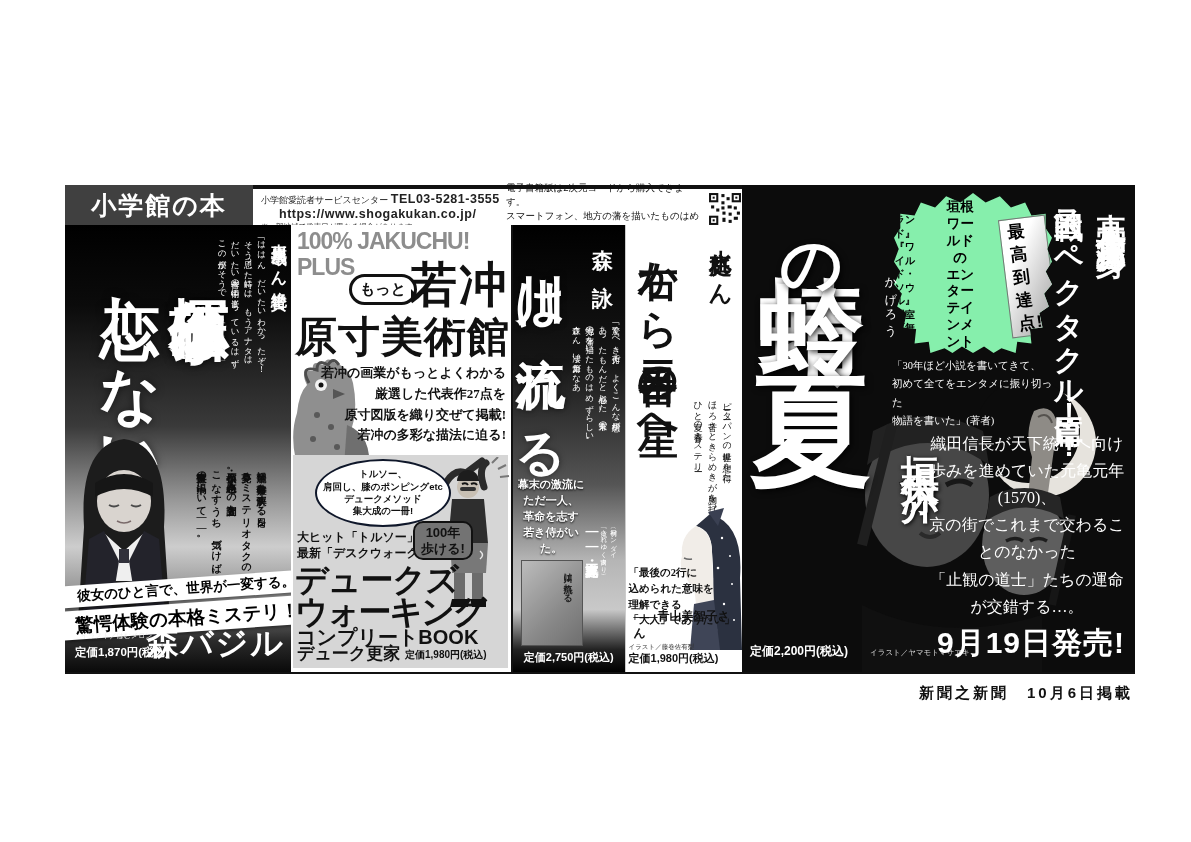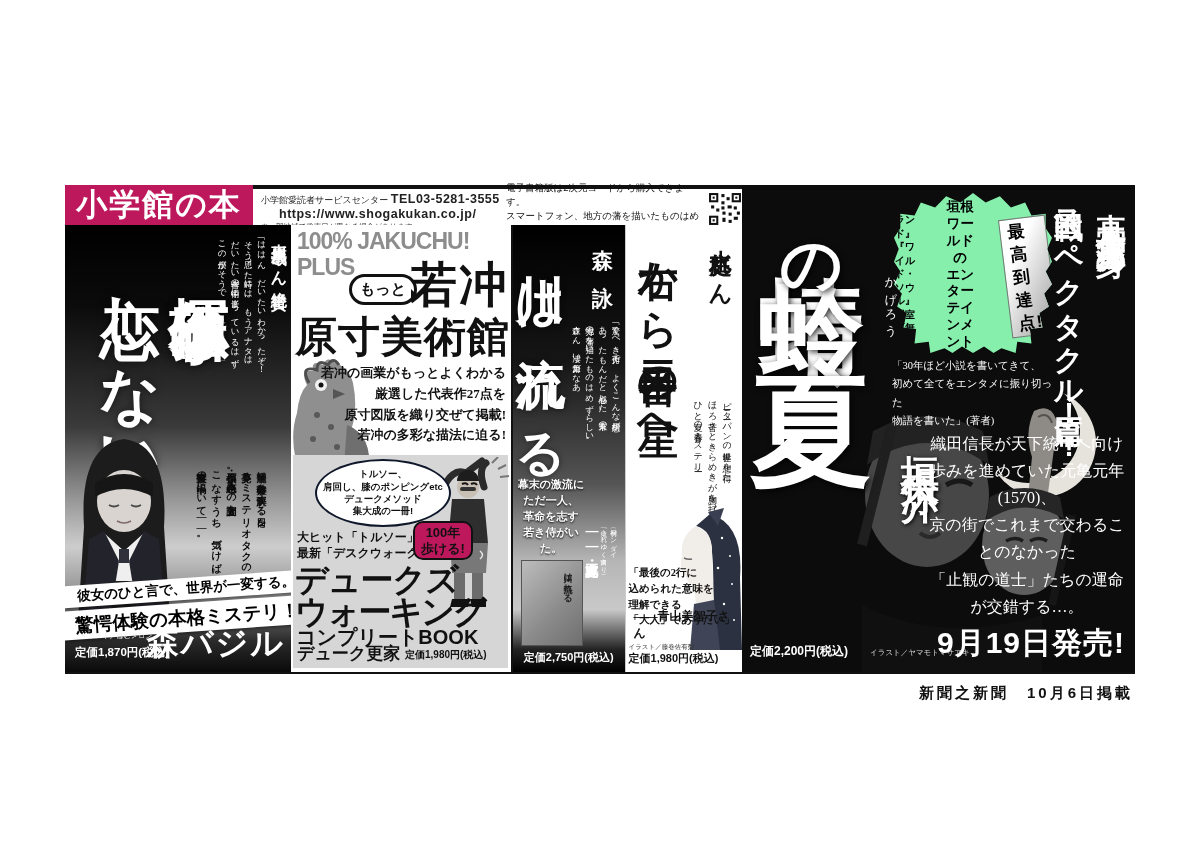--- a/index.html
+++ b/index.html
@@ -6,22 +6,22 @@
   .page{position:relative;width:1191px;height:842px;background:#fff;overflow:hidden;
         font-family:"Liberation Sans",sans-serif;color:#111;}
   .v{writing-mode:vertical-rl;text-orientation:upright;}
   .pre{white-space:pre-line;}
   
   .ad{position:absolute;left:65px;top:185px;width:1070px;height:487px;display:flex;
       border-bottom:2px solid #111;}
   .left-col{width:677px;display:flex;flex-direction:column;}
   
   .hdr{height:40px;display:flex;}
-  .logo{width:188px;height:40px;background:#be185d;color:#fff;display:flex;align-items:center;
-        justify-content:center;font-size:31px;font-weight:900;letter-spacing:2px;}
+  .logo{width:188px;height:40px;background:#404040;color:#fff;display:flex;align-items:center;
+        justify-content:center;font-size:25px;font-weight:900;letter-spacing:2px;}
   .hinfo{flex:1;border-top:4px solid #111;padding:3px 6px 0 8px;}
   .hline1{font-size:9px;color:#222;}
   .hline1 b{font-size:12.5px;letter-spacing:.5px;}
   .hnote{font-size:7.5px;color:#333;margin-top:1px;}
   .ebook{width:236px;border-top:4px solid #111;display:flex;align-items:center;gap:6px;padding-top:4px;}
   .ebook-txt{font-size:9.5px;line-height:1.5;color:#111;}
   .qr{width:34px;height:34px;flex:0 0 auto;}
   
   .row{display:flex;height:447px;}
   
@@ -60,21 +60,21 @@
   .pB-price{font-size:11px;font-weight:bold;padding-bottom:3px;}
   .pB-acol{text-align:right;}
   .pB-role{font-size:8px;}
   .pB-aname{font-size:22px;font-weight:900;letter-spacing:1px;line-height:1;}
   .dk{position:absolute;left:2px;right:3px;bottom:4px;height:213px;background:#d6d6d6;}
   .dk-oval{position:absolute;left:22px;top:4px;width:132px;height:64px;background:#fff;border:2px solid #0f172a;
            border-radius:50%;display:flex;align-items:center;justify-content:center;text-align:center;
            font-size:9.5px;font-weight:bold;line-height:1.3;white-space:pre-line;z-index:2;}
   .dk-man{position:absolute;right:-2px;top:2px;width:88px;height:152px;}
   .dk-lead{position:absolute;left:4px;top:74px;font-size:12px;font-weight:900;line-height:1.35;white-space:pre-line;}
-  .dk-bub{position:absolute;left:120px;top:66px;background:#be185d;border:2px solid #111;border-radius:10px;
+  .dk-bub{position:absolute;left:120px;top:66px;background:#737373;border:2px solid #111;border-radius:10px;
           padding:2px 6px;font-size:13px;font-weight:900;text-align:center;line-height:1.2;white-space:pre-line;z-index:2;}
   .dk-t1{position:absolute;left:2px;top:103px;font-size:33px;font-weight:900;letter-spacing:-1px;}
   .dk-t2{position:absolute;left:2px;top:135px;font-size:33px;font-weight:900;letter-spacing:-2px;}
   .dk-t3{position:absolute;left:3px;top:169px;font-size:20px;font-weight:900;}
   .dk-author{position:absolute;left:4px;bottom:3px;font-size:17px;font-weight:900;}
   .dk-price{position:absolute;left:112px;bottom:6px;font-size:10px;font-weight:bold;}
   
   .pC{position:relative;width:112px;overflow:hidden;color:#fff;
       background:linear-gradient(180deg,#000 0%,#151515 30%,#555 58%,#b5b5b5 75%,#c9c9c9 86%,#222 95%,#000 100%);}
   .pC-author{position:absolute;top:8px;right:8px;font-size:21px;font-weight:900;letter-spacing:6px;

